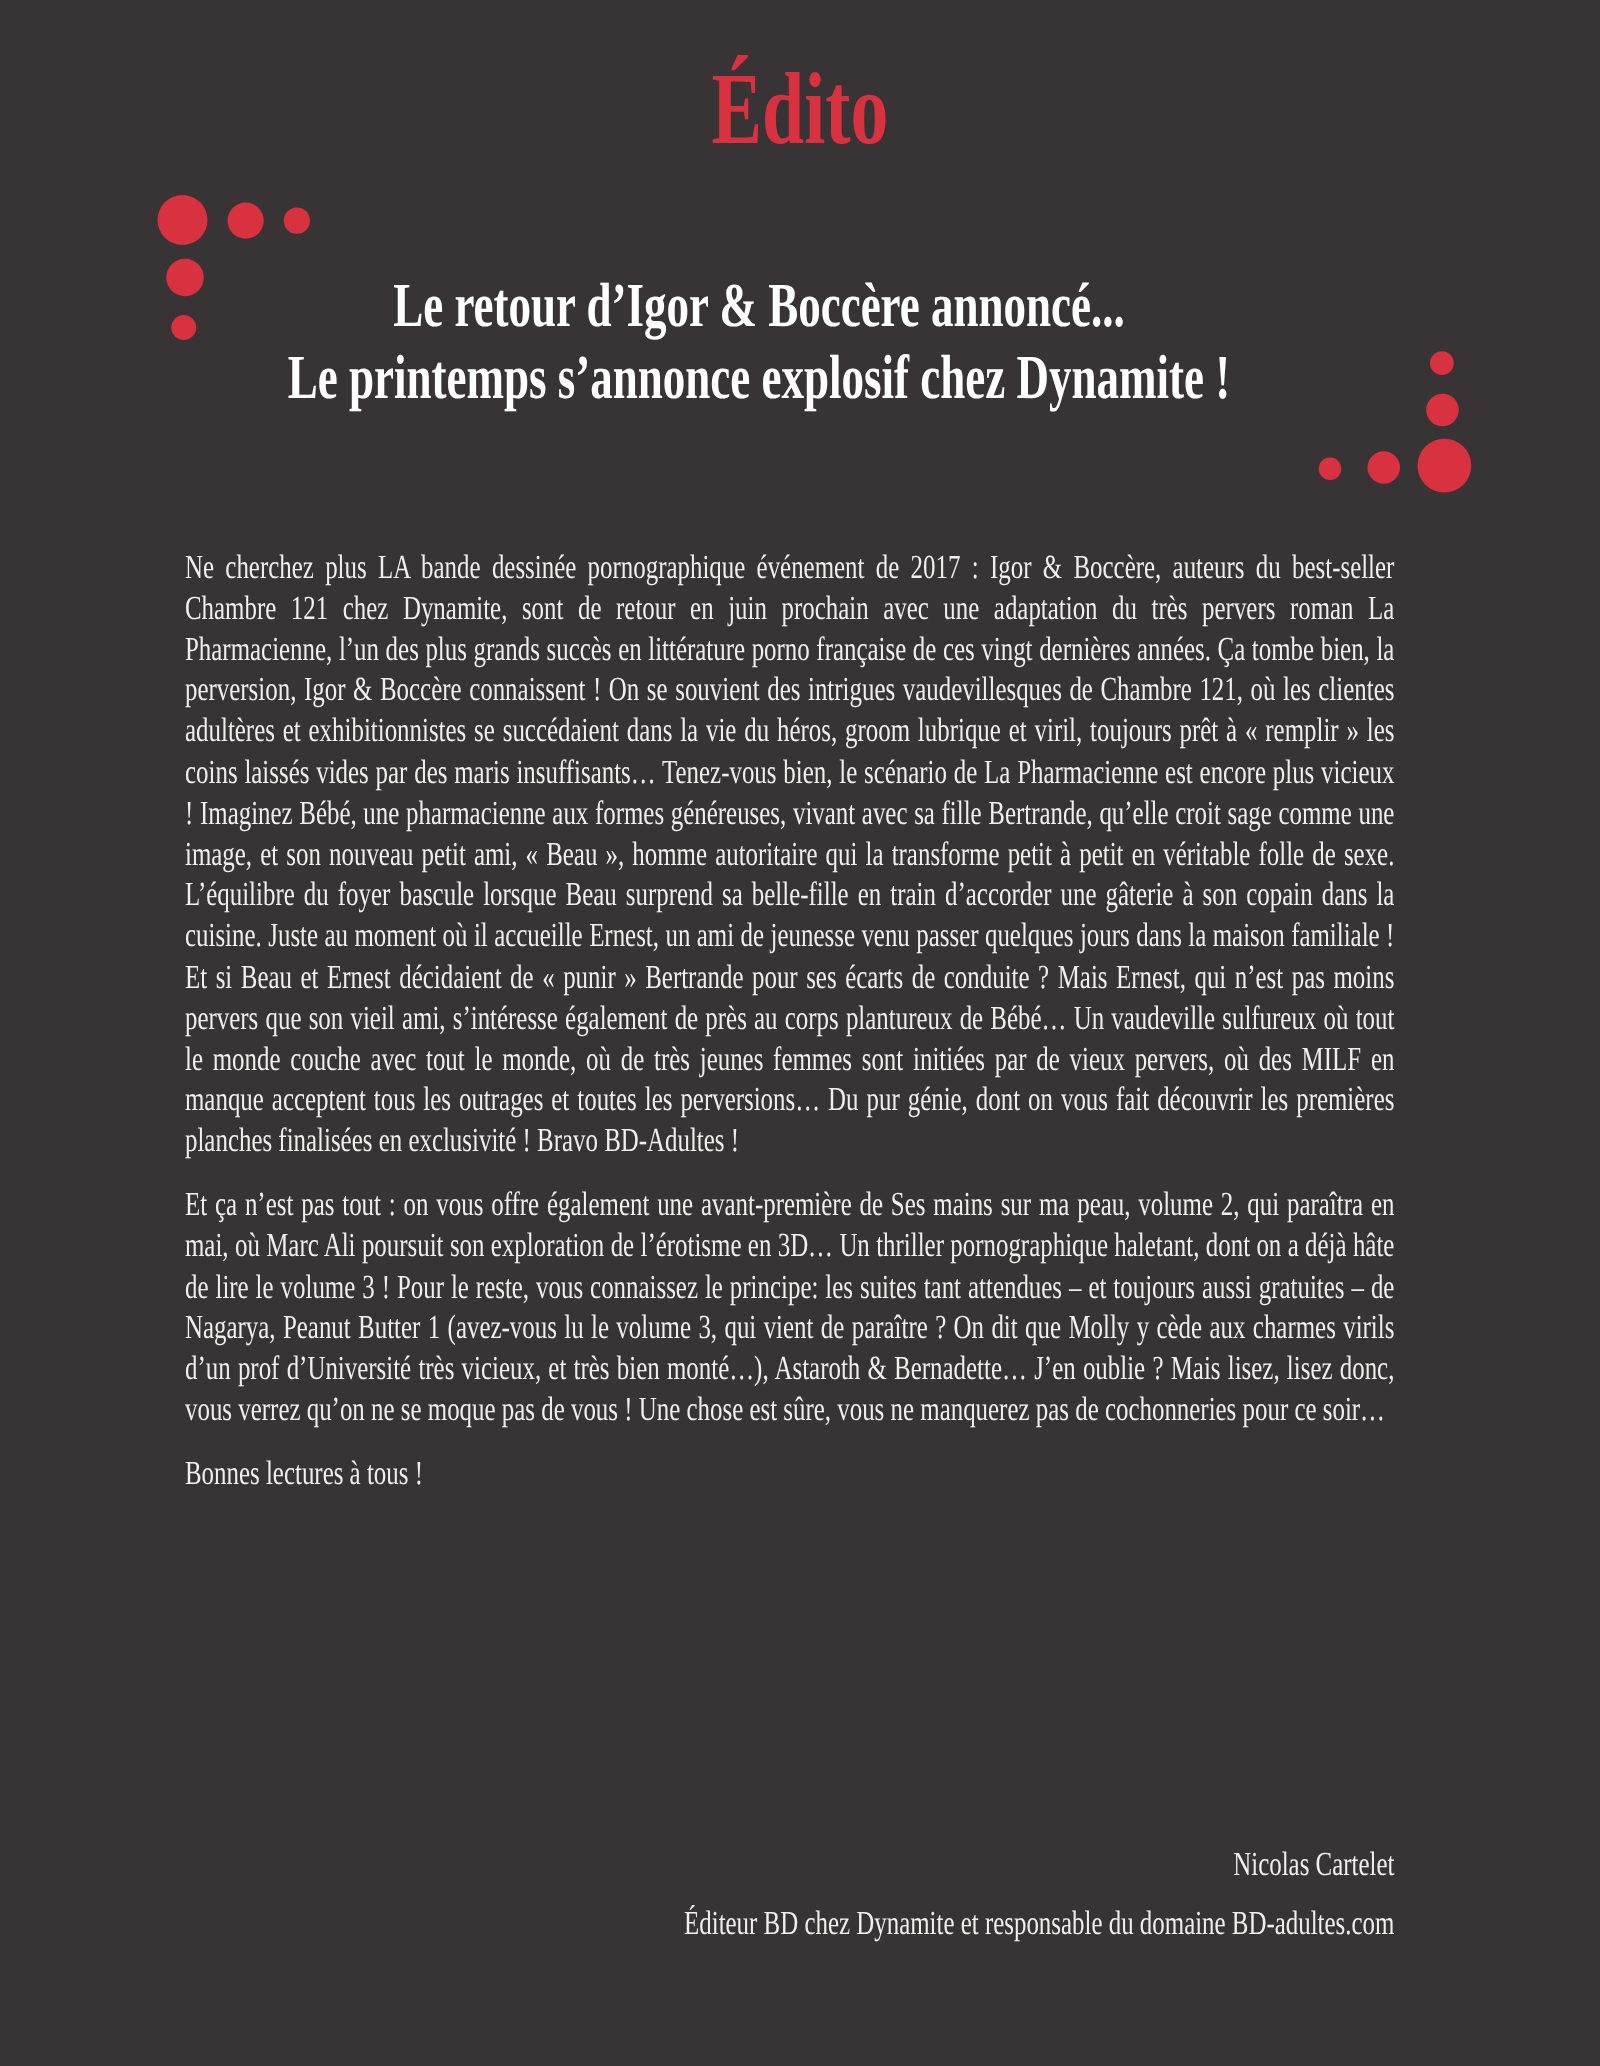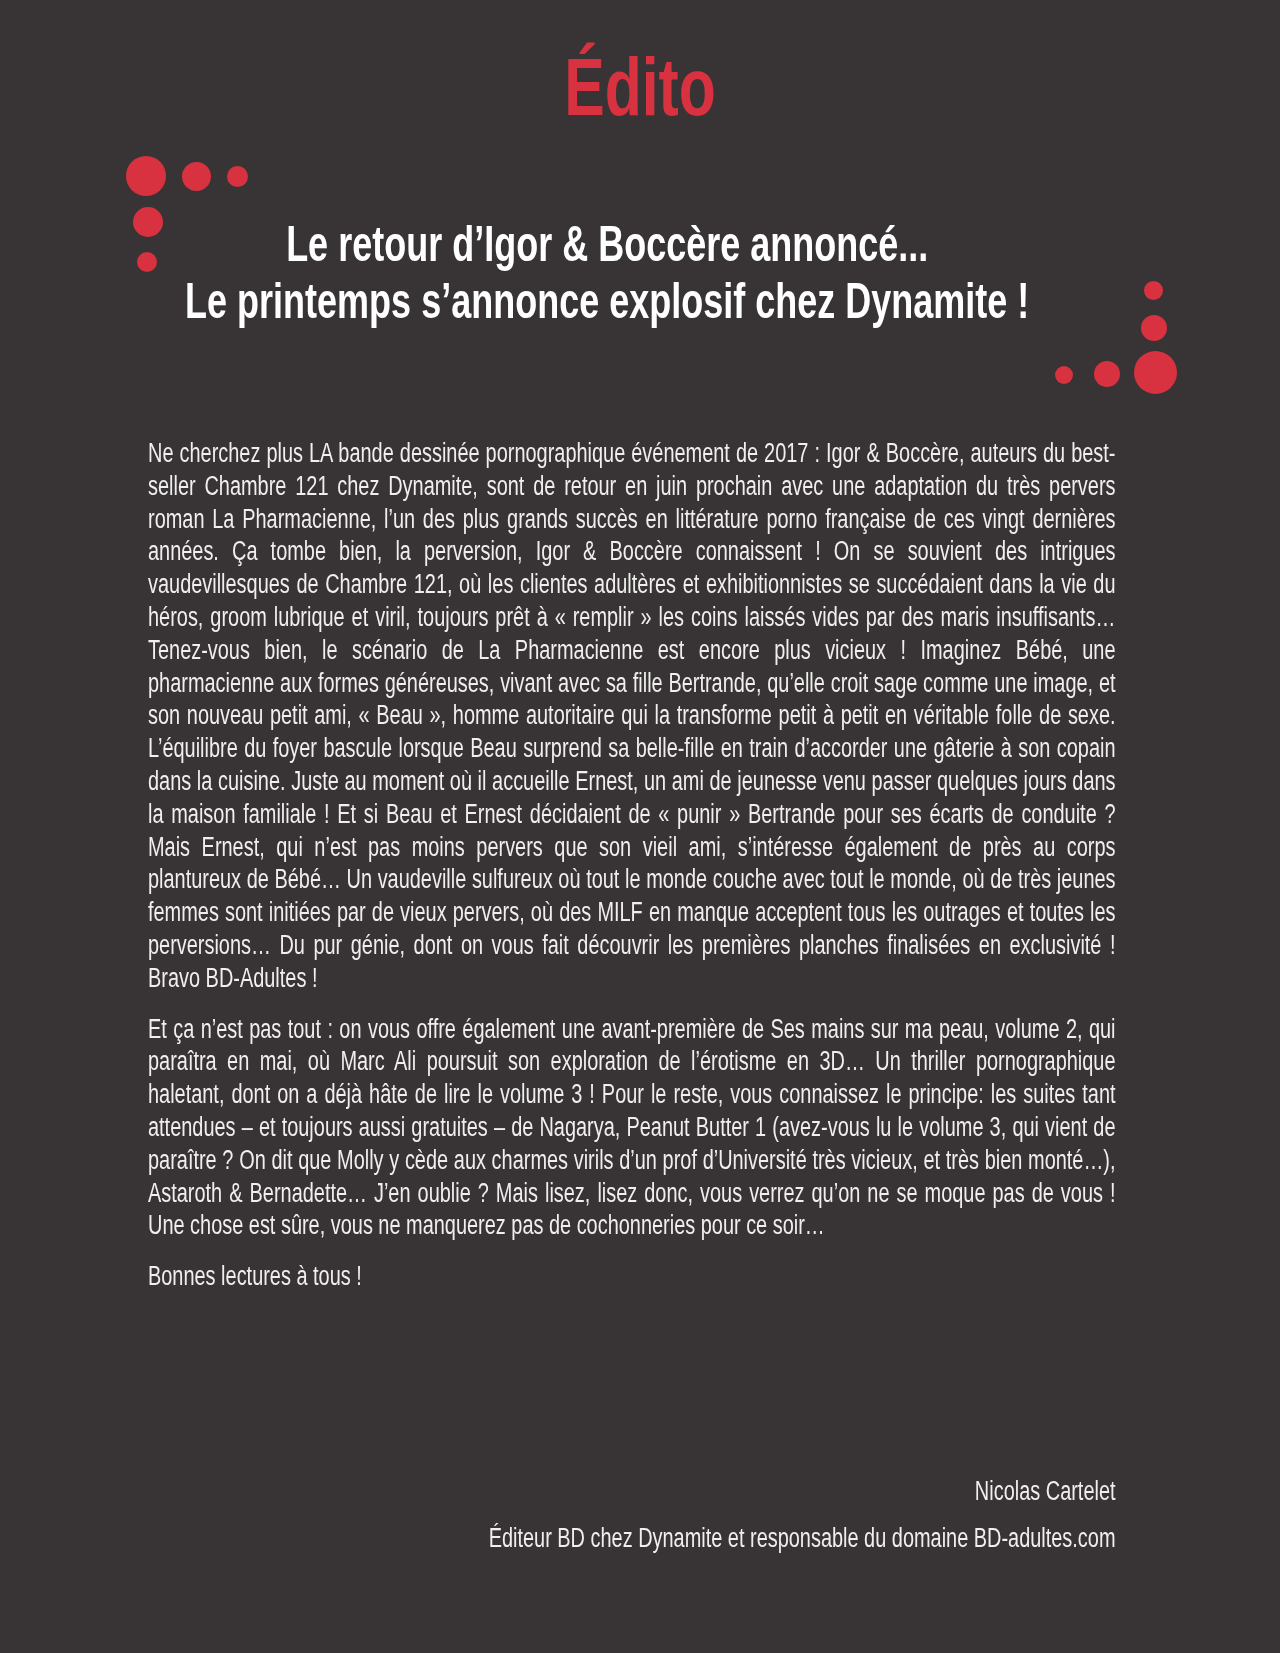--- a/index.html
+++ b/index.html
@@ -1,21 +1,21 @@
 <!DOCTYPE html>
 <html><head>
 <meta charset="utf-8">
 <style>
   html, body { margin: 0; padding: 0; background: #383435; }
   .page {
     position: relative;
     width: 1280px;
     height: 1653px;
     background: #383435;
-    font-family: Liberation Sans, sans-serif;
+    font-family: Liberation Serif, serif;
     overflow: hidden;
   }
 
   
   .title-wrap {
     position: absolute;
     top: 50px;
     left: 0;
     width: 1280px;
     text-align: center;

